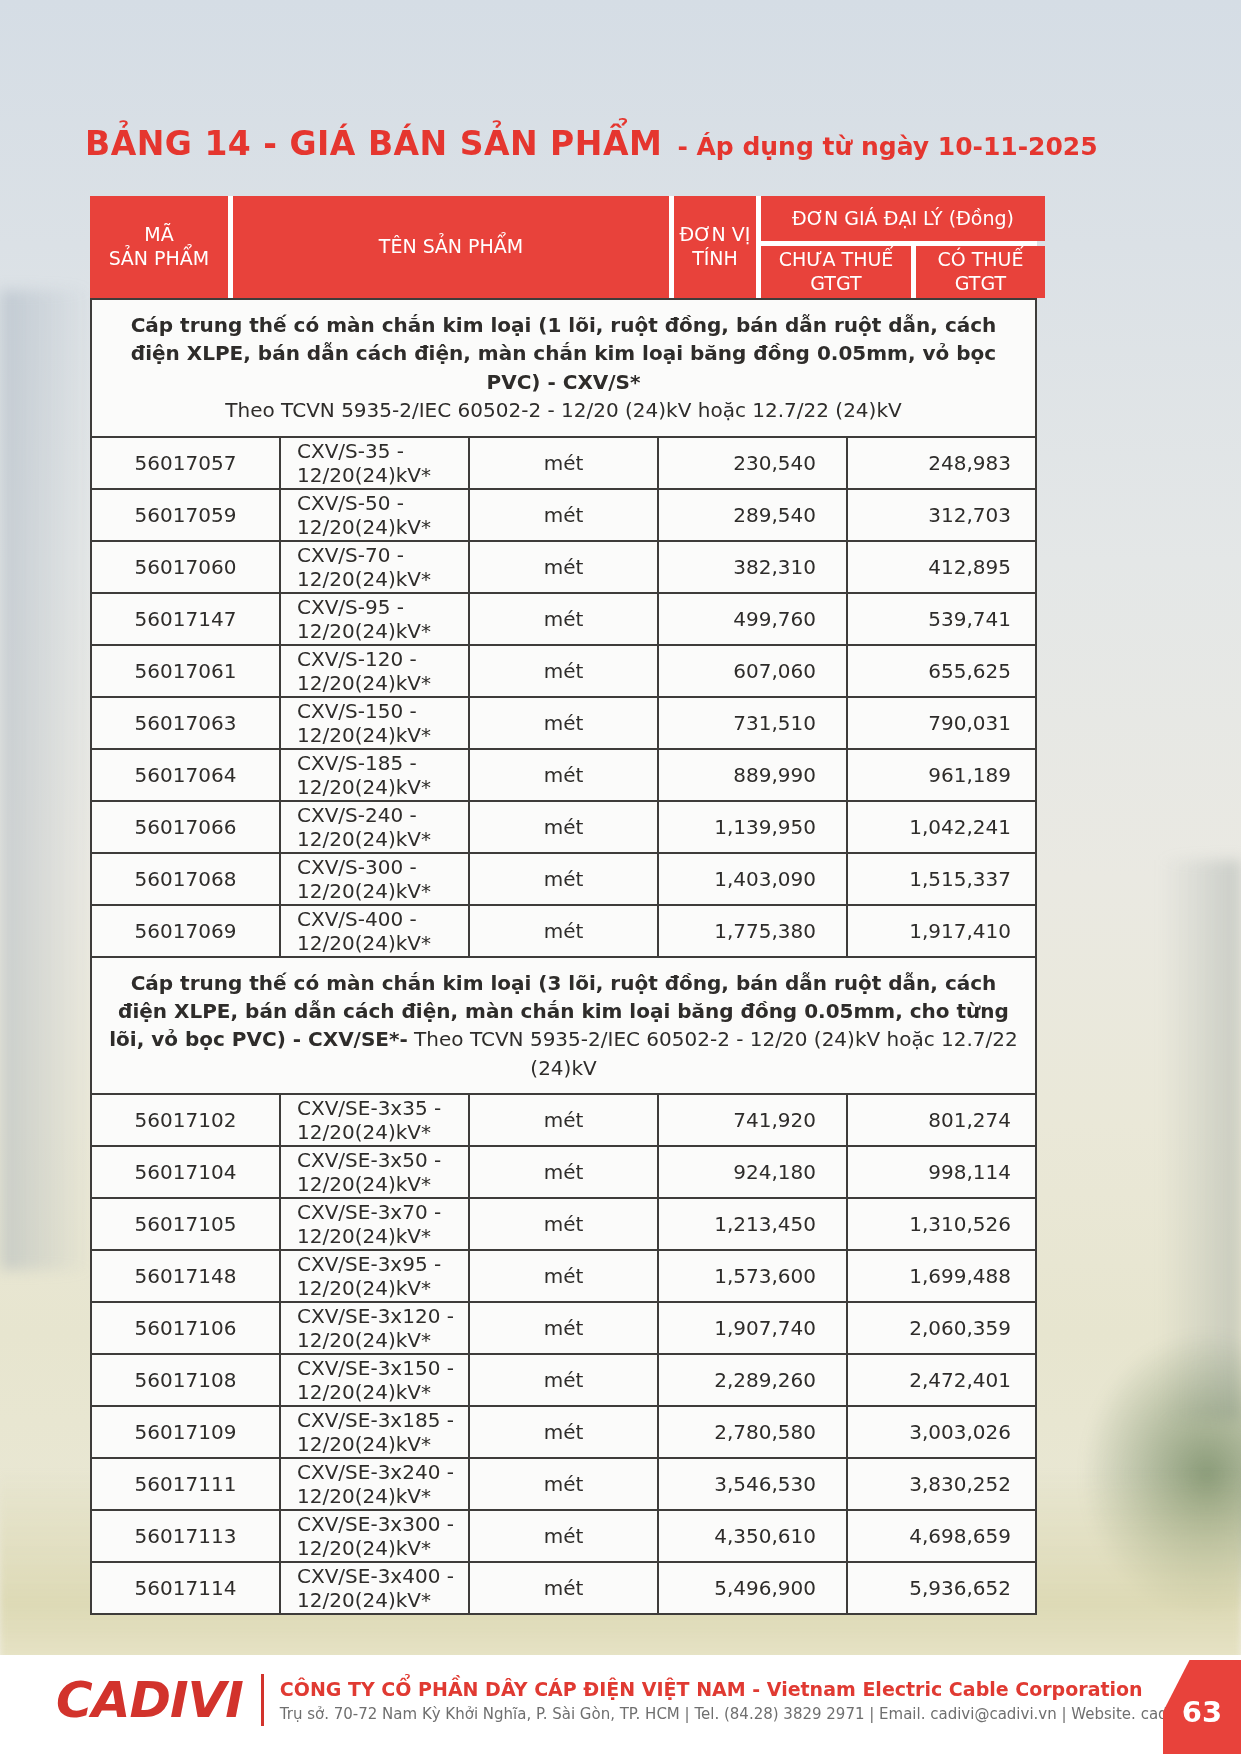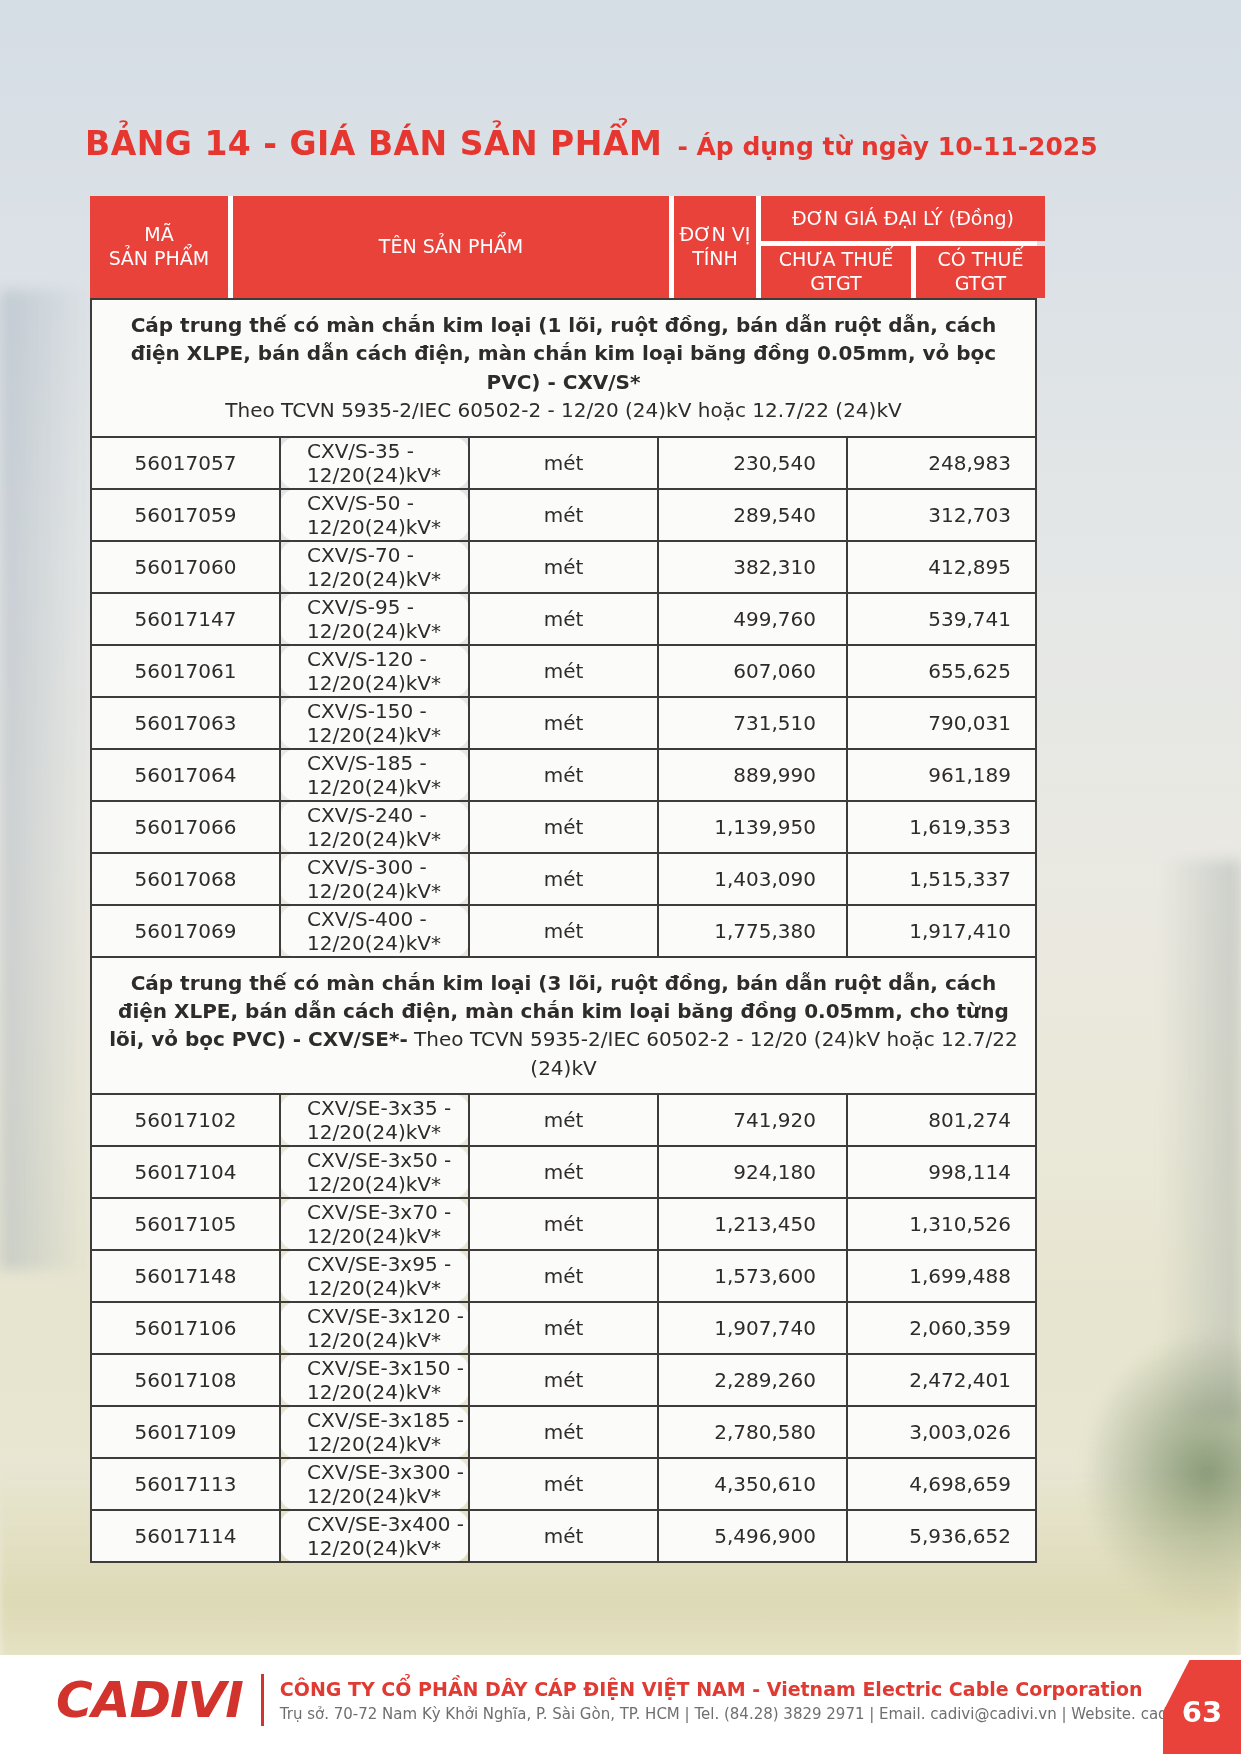--- a/index.html
+++ b/index.html
@@ -37,21 +37,21 @@
   .th-inc{grid-column:5;grid-row:2;}
 
   
   table.tbl{border-collapse:collapse;table-layout:fixed;width:947px;}
   table.tbl td{border:2px solid #3E3C3A;background:#FBFBFA;color:#2E2C2A;font-size:20px;}
   td.section-note{background:#F7D9CC;text-align:center;padding:11px 16px;line-height:1.42;
                   font-size:20.5px;color:#3A3634;}
   .note-bold{font-weight:bold;}
   .note-normal{font-weight:normal;}
   td.td-code{text-align:center;width:138px;}
-  td.td-name{text-align:left;padding-left:26px;width:436px;border-radius:16px;}
+  td.td-name{text-align:left;padding-left:16px;width:436px;}
   td.td-unit{text-align:center;width:82px;}
   td.td-price-ex{text-align:right;padding-right:30px;width:150px;padding-left:32px;}
   td.td-price-inc{text-align:right;padding-right:24px;width:129px;}
   tr.sec0{height:41px;}
   tr.sec1{height:44px;}
 
   
   .footer-band{position:absolute;left:0;right:0;top:1655px;height:99px;background:#ffffff;}
   .footer{position:absolute;left:56px;top:1674px;display:flex;align-items:center;}
   .footer-logo{font-size:50px;font-weight:bold;font-style:italic;color:#D2332C;
@@ -145,21 +145,21 @@
             <td class="td-name">CXV/S-185 - 12/20(24)kV*</td>
             <td class="td-unit">mét</td>
             <td class="td-price-ex">889,990</td>
             <td class="td-price-inc">961,189</td>
           </tr>
           <tr class="sec0">
             <td class="td-code">56017066</td>
             <td class="td-name">CXV/S-240 - 12/20(24)kV*</td>
             <td class="td-unit">mét</td>
             <td class="td-price-ex">1,139,950</td>
-            <td class="td-price-inc">1,619,353</td>
+            <td class="td-price-inc">1,042,241</td>
           </tr>
           <tr class="sec0">
             <td class="td-code">56017068</td>
             <td class="td-name">CXV/S-300 - 12/20(24)kV*</td>
             <td class="td-unit">mét</td>
             <td class="td-price-ex">1,403,090</td>
             <td class="td-price-inc">1,515,337</td>
           </tr>
           <tr class="sec0">
             <td class="td-code">56017069</td>
@@ -212,20 +212,27 @@
             <td class="td-unit">mét</td>
             <td class="td-price-ex">2,289,260</td>
             <td class="td-price-inc">2,472,401</td>
           </tr>
           <tr class="sec1">
             <td class="td-code">56017109</td>
             <td class="td-name">CXV/SE-3x185 - 12/20(24)kV*</td>
             <td class="td-unit">mét</td>
             <td class="td-price-ex">2,780,580</td>
             <td class="td-price-inc">3,003,026</td>
+          </tr>
+          <tr class="sec1">
+            <td class="td-code">56017111</td>
+            <td class="td-name">CXV/SE-3x240 - 12/20(24)kV*</td>
+            <td class="td-unit">mét</td>
+            <td class="td-price-ex">3,546,530</td>
+            <td class="td-price-inc">3,830,252</td>
           </tr>
           <tr class="sec1">
             <td class="td-code">56017113</td>
             <td class="td-name">CXV/SE-3x300 - 12/20(24)kV*</td>
             <td class="td-unit">mét</td>
             <td class="td-price-ex">4,350,610</td>
             <td class="td-price-inc">4,698,659</td>
           </tr>
           <tr class="sec1">
             <td class="td-code">56017114</td>

